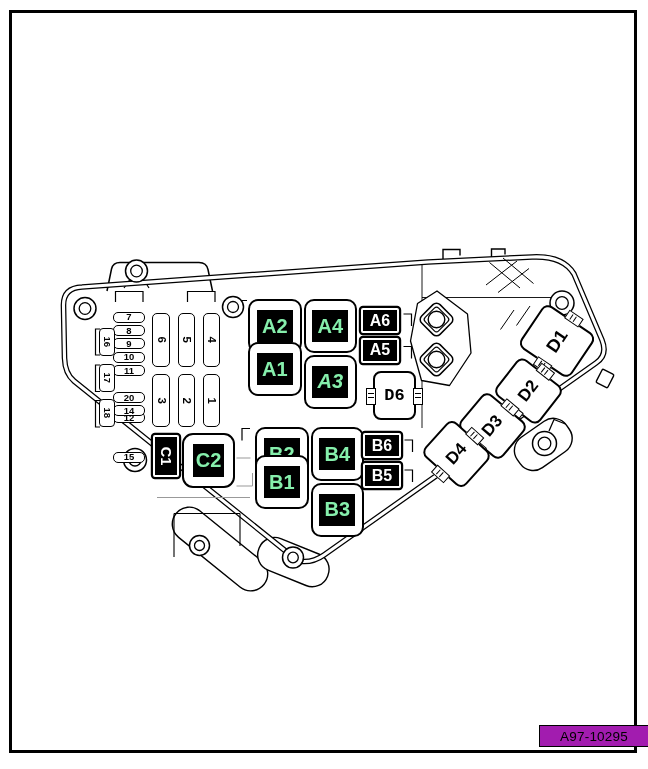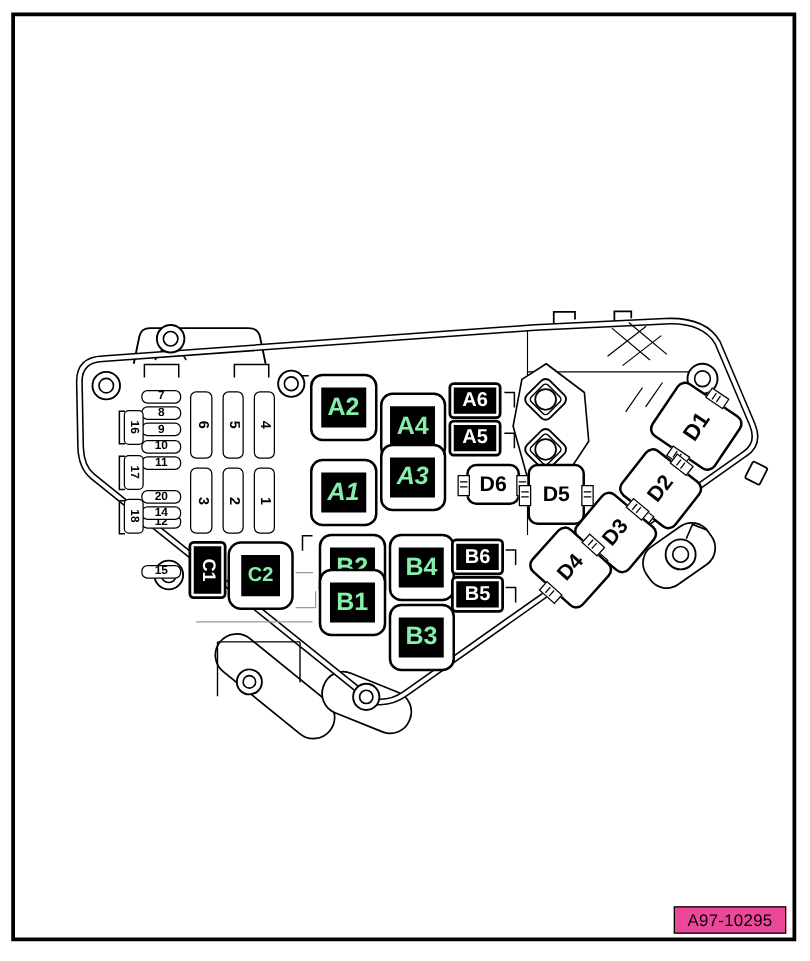--- a/index.html
+++ b/index.html
@@ -1,38 +1,38 @@
 <!DOCTYPE html>
 <html><head>
 <meta charset="utf-8">
 <style>
   html,body{margin:0;padding:0;background:#fff;}
   #page{position:relative;width:648px;height:769px;background:#fff;overflow:hidden;
         font-family:"Liberation Sans",sans-serif;color:#000;}
   #frame{position:absolute;left:9px;top:10px;width:628px;height:743px;
          border:3px solid #000;box-sizing:border-box;}
-  #figcode{position:absolute;left:539px;top:725px;width:90px;height:22px;
-           border:1.5px solid #000;box-sizing:border-box;background:#ec4899;
+  #figcode{position:absolute;left:539px;top:725px;width:110px;height:22px;
+           border:1.5px solid #000;box-sizing:border-box;background:#a21caf;
            display:flex;align-items:center;justify-content:center;
            font-size:13.5px;letter-spacing:0.2px;}
   svg{position:absolute;left:0;top:0;}
   .abs{position:absolute;box-sizing:border-box;}
   
   .relay-lg{width:53.5px;height:54px;border:2.2px solid #000;border-radius:10px;
             background:#fff;display:flex;align-items:center;justify-content:center;}
   .tag{width:36px;height:32px;background:#000;color:#86efac;display:flex;
        align-items:center;justify-content:center;font-weight:bold;font-size:20px;}
   
   .micro{background:#000;color:#fff;border:2px solid #fff;box-shadow:0 0 0 2.2px #000;
          border-radius:2px;display:flex;align-items:center;justify-content:center;
          font-weight:bold;font-size:16px;}
   
   .c2sock{width:53px;height:55px;border:2.2px solid #000;border-radius:11px;background:#fff;
           display:flex;align-items:center;justify-content:center;}
-  .c2sock .tag{width:31px;height:33px;font-size:16px;}
+  .c2sock .tag{width:31px;height:33px;font-size:20px;}
   
   .minifuse{width:32px;height:11px;border:1.6px solid #000;border-radius:5px;background:#fff;
             display:flex;align-items:center;justify-content:center;
             font-weight:bold;font-size:9.5px;line-height:1;}
   
   .edgefuse{width:16px;height:28px;border:1.6px solid #000;border-radius:4px;background:#fff;
             display:flex;align-items:center;justify-content:center;}
   .edgefuse span{transform:rotate(90deg);font-weight:bold;font-size:9.5px;line-height:1;}
   
   .slotfuse{width:17.5px;height:54px;border:1.8px solid #000;border-radius:5px;background:#fff;
@@ -143,24 +143,24 @@
       <g>
           <circle cx="293" cy="557.5" r="10.5" stroke-width="1.5"></circle>
           <circle cx="293" cy="557.5" r="5.3" stroke-width="1.3"></circle>
         </g>
     </g>
   </svg>
 
   <div class="abs relay-lg" style="left:248px;top:299px;">
       <div class="tag">A2</div>
     </div>
-  <div class="abs relay-lg" style="left:303.5px;top:314px;">
+  <div class="abs relay-lg" style="left:303.5px;top:299px;">
       <div class="tag">A4</div>
     </div>
-  <div class="abs relay-lg" style="left:248px;top:367px;font-style:italic;">
+  <div class="abs relay-lg" style="left:248px;top:342px;">
       <div class="tag">A1</div>
     </div>
   <div class="abs relay-lg" style="left:303.5px;top:354.5px;font-style:italic;">
       <div class="tag">A3</div>
     </div>
 
   <div class="abs micro" style="left:361px;top:308px;width:38px;height:25px;">A6</div>
   <div class="abs micro" style="left:361px;top:337.5px;width:38px;height:25px;">A5</div>
 
   <div class="abs relay-lg" style="left:255px;top:427px;">
@@ -179,33 +179,22 @@
   <div class="abs micro" style="left:363px;top:433px;width:38px;height:25px;">B6</div>
   <div class="abs micro" style="left:363px;top:463px;width:38px;height:25px;">B5</div>
 
   <div class="abs micro" style="left:153px;top:435px;width:26px;height:42px;">
       <span class="vtext">C1</span>
     </div>
   <div class="abs c2sock" style="left:182px;top:433px;">
       <div class="tag">C2</div>
     </div>
 
-  <div class="abs dholder" style="left:373px;top:371px;width:43px;height:33px;">
+  <div class="abs dholder" style="left:373px;top:371px;width:43px;height:49px;font-family:Liberation Mono, monospace;">
     <span>D6</span>
-    <span class="dclip" style="left:-9px;">
-        <i style="top:4px;"></i>
-        <i style="top:8px;"></i>
-      </span>
-    <span class="dclip" style="right:-9px;">
-        <i style="top:4px;"></i>
-        <i style="top:8px;"></i>
-      </span>
-  </div>
-  <div class="abs dholder" style="left:422px;top:371px;width:46px;height:49px;">
-    <span>D5</span>
     <span class="dclip" style="left:-9px;">
         <i style="top:4px;"></i>
         <i style="top:8px;"></i>
       </span>
     <span class="dclip" style="right:-9px;">
         <i style="top:4px;"></i>
         <i style="top:8px;"></i>
       </span>
   </div>
 

